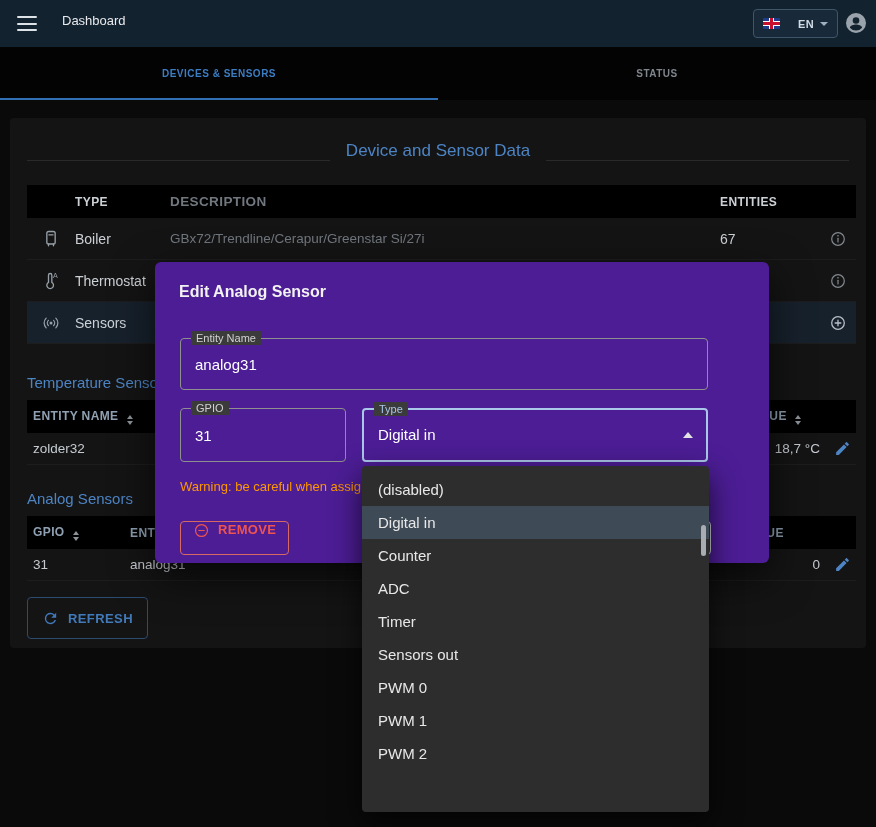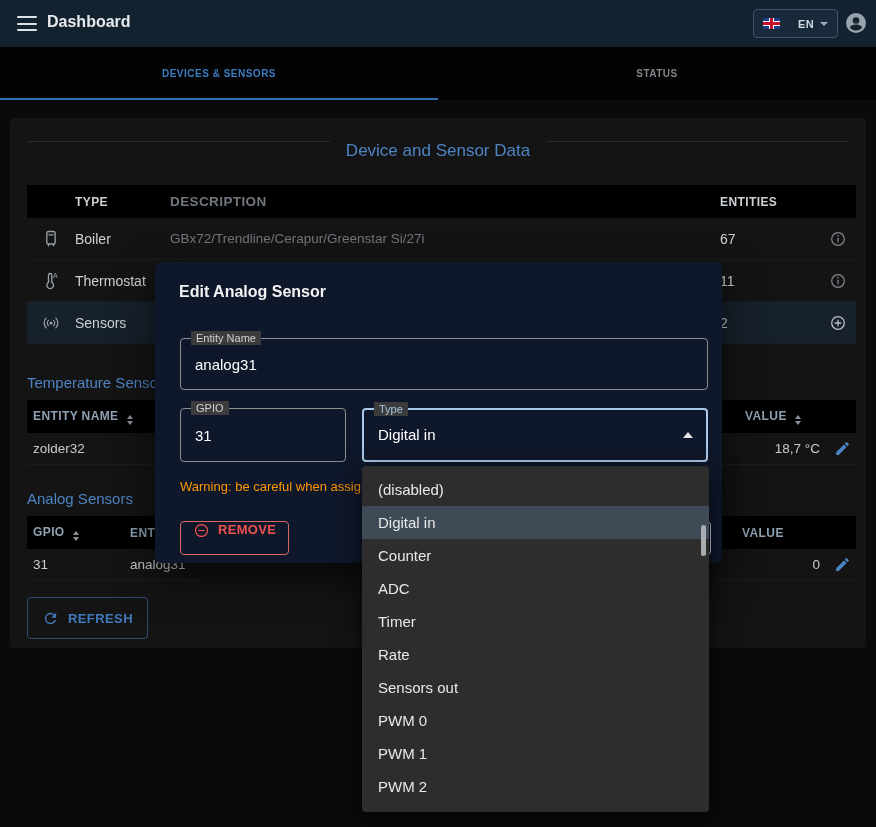--- a/index.html
+++ b/index.html
@@ -4,21 +4,21 @@
 <style>
   * { margin:0; padding:0; box-sizing:border-box; }
   html,body { background:#0a0a0a; }
   body { width:876px; height:827px; overflow:hidden; font-family:"Liberation Sans",sans-serif; }
   .root { position:relative; width:876px; height:827px; background:#0a0a0a; overflow:hidden; }
 
   
   .appbar { position:absolute; top:0; left:0; width:876px; height:47px; background:#12222f; display:flex; align-items:center; z-index:5; }
   .hamburger { position:absolute; left:17px; top:16px; width:20px; height:15px; display:flex; flex-direction:column; justify-content:space-between; cursor:pointer; }
   .hamburger span { display:block; height:2px; background:#dde2e7; border-radius:1px; }
-  .appbar-title { position:absolute; left:47px; top:13px; color:#e8eaed; font-size:16px; font-weight:700; }
+  .appbar-title { position:absolute; left:62px; top:13px; color:#e8eaed; font-size:13px; font-weight:400; }
   .lang-btn { position:absolute; right:38px; top:9px; height:29px; padding:0 9px; border:1px solid #3f5569; border-radius:4px; display:flex; align-items:center; gap:6px; background:#18293a; cursor:pointer; }
   .flag { width:17px; height:11px; border-radius:1px;
     background:
       linear-gradient(#c8102e,#c8102e) center / 100% 3px no-repeat,
       linear-gradient(#c8102e,#c8102e) center / 3px 100% no-repeat,
       linear-gradient(#fff,#fff) center / 100% 5px no-repeat,
       linear-gradient(#fff,#fff) center / 5px 100% no-repeat,
       #1f3b8c; }
   .lang-label { color:#d3dbe3; font-size:11px; font-weight:700; letter-spacing:.3px;padding-left:12px; }
   .caret-down { width:0; height:0; border-left:4px solid transparent; border-right:4px solid transparent; border-top:4px solid #9fb0c0; }
@@ -26,21 +26,21 @@
 
   
   .tabs { position:absolute; top:47px; left:0; width:876px; height:53px; background:#030303; display:flex; }
   .tab { width:438px; display:flex; align-items:center; justify-content:center; font-size:10px; font-weight:700; letter-spacing:.5px; cursor:pointer; }
   .tab-active { color:#3d7dc4; }
   .tab-inactive { color:#80868d; }
   .tab-indicator { position:absolute; bottom:0; left:0; width:438px; height:2px; background:#316fb4; }
 
   
   .panel { position:absolute; left:10px; top:118px; width:856px; height:530px; background:#141414; border-radius:4px; }
-  .panel-title-row { position:absolute; top:23px; left:17px; width:822px; display:flex; align-items:flex-start; gap:16px; }
+  .panel-title-row { position:absolute; top:23px; left:17px; width:822px; display:flex; align-items:flex-end; gap:16px; }
   .panel-title-row .line { flex:1; height:1px; background:#2a2a2a; }
   .panel-title { color:#4d84c4; font-size:17px; font-weight:500; white-space:nowrap; }
 
   .dev-table { position:absolute; left:17px; top:67px; width:829px; }
   .t-head { display:flex; height:33px; background:#000; align-items:center; color:#8fa1b3; font-size:12px; font-weight:700; letter-spacing:.4px; }
   .t-row { display:flex; height:42px; align-items:center; border-bottom:1px solid #1d1d1d; font-size:14px; cursor:pointer; }
   .t-row.hl { background:#17212c; }
   .c-icon { width:48px; display:flex; justify-content:center; align-items:center; }
   .c-type { width:95px; color:#ccd1d6; }
   .c-desc { flex:1; color:#71777e; font-size:13.5px; }
@@ -67,21 +67,21 @@
   .c3-value.head { padding-left:34px; }
   .c3-value.val { text-align:right; padding-right:8px; }
 
   .sort { display:inline-flex; flex-direction:column; gap:2px; margin-left:8px; vertical-align:1px; }
   .sort .up { width:0; height:0; border-left:3.5px solid transparent; border-right:3.5px solid transparent; border-bottom:4px solid #8d939a; }
   .sort .dn { width:0; height:0; border-left:3.5px solid transparent; border-right:3.5px solid transparent; border-top:4px solid #8d939a; }
 
   .refresh-btn { position:absolute; left:17px; top:479px; height:42px; padding:0 14px; border:1px solid #2c4b70; border-radius:4px; color:#4179ba; font-size:13px; font-weight:700; letter-spacing:.4px; display:flex; align-items:center; gap:9px; background:transparent; cursor:pointer; }
 
   
-  .dialog { position:absolute; left:155px; top:262px; width:567px; height:301px; background:#0f172a; border-radius:6px; box-shadow:0 14px 42px rgba(0,0,0,.65); z-index:10; }
+  .dialog { position:absolute; left:155px; top:262px; width:614px; height:301px; background:#4c1d95; border-radius:6px; box-shadow:0 14px 42px rgba(0,0,0,.65); z-index:10; }
   .dialog-title { position:absolute; left:24px; top:21px; font-size:16px; font-weight:700; color:#f2f2f2; }
   .field { position:absolute; border:1px solid #8f8f8f; border-radius:4px; }
   .f-entity { left:25px; top:76px; width:528px; height:52px; }
   .f-gpio { left:25px; top:146px; width:166px; height:54px; }
   .f-type { left:207px; top:146px; width:346px; height:54px; border:2px solid #a9c7e8; cursor:pointer; }
   .field-label { position:absolute; top:-8px; left:10px; font-size:11px; color:#d2d2d2; background:#3b3b3b; padding:0 5px; line-height:14px; }
   .f-type .field-label { color:#a9c7e8; }
   .field-input { position:absolute; left:0; top:0; width:100%; height:100%; background:transparent; border:none; outline:none; color:#fff; font-size:15px; padding:0 14px; font-family:"Liberation Sans",sans-serif; }
   .type-value { position:absolute; left:14px; top:0; line-height:50px; color:#fff; font-size:15px; }
   .caret-up { position:absolute; right:13px; top:50%; margin-top:-3px; width:0; height:0; border-left:5px solid transparent; border-right:5px solid transparent; border-bottom:6px solid #e3e3e3; }
@@ -305,21 +305,20 @@
 
     <div class="update-btn-edge"></div>
   </div>
 
   <div class="menu">
     <div class="menu-item">(disabled)</div>
     <div class="menu-item selected">Digital in</div>
     <div class="menu-item">Counter</div>
     <div class="menu-item">ADC</div>
     <div class="menu-item">Timer</div>
-    <div class="menu-item">Rate</div>
     <div class="menu-item">Sensors out</div>
     <div class="menu-item">PWM 0</div>
     <div class="menu-item">PWM 1</div>
     <div class="menu-item">PWM 2</div>
     <div class="menu-scrollbar"></div>
   </div>
 
 </div>
 
 </body></html>

